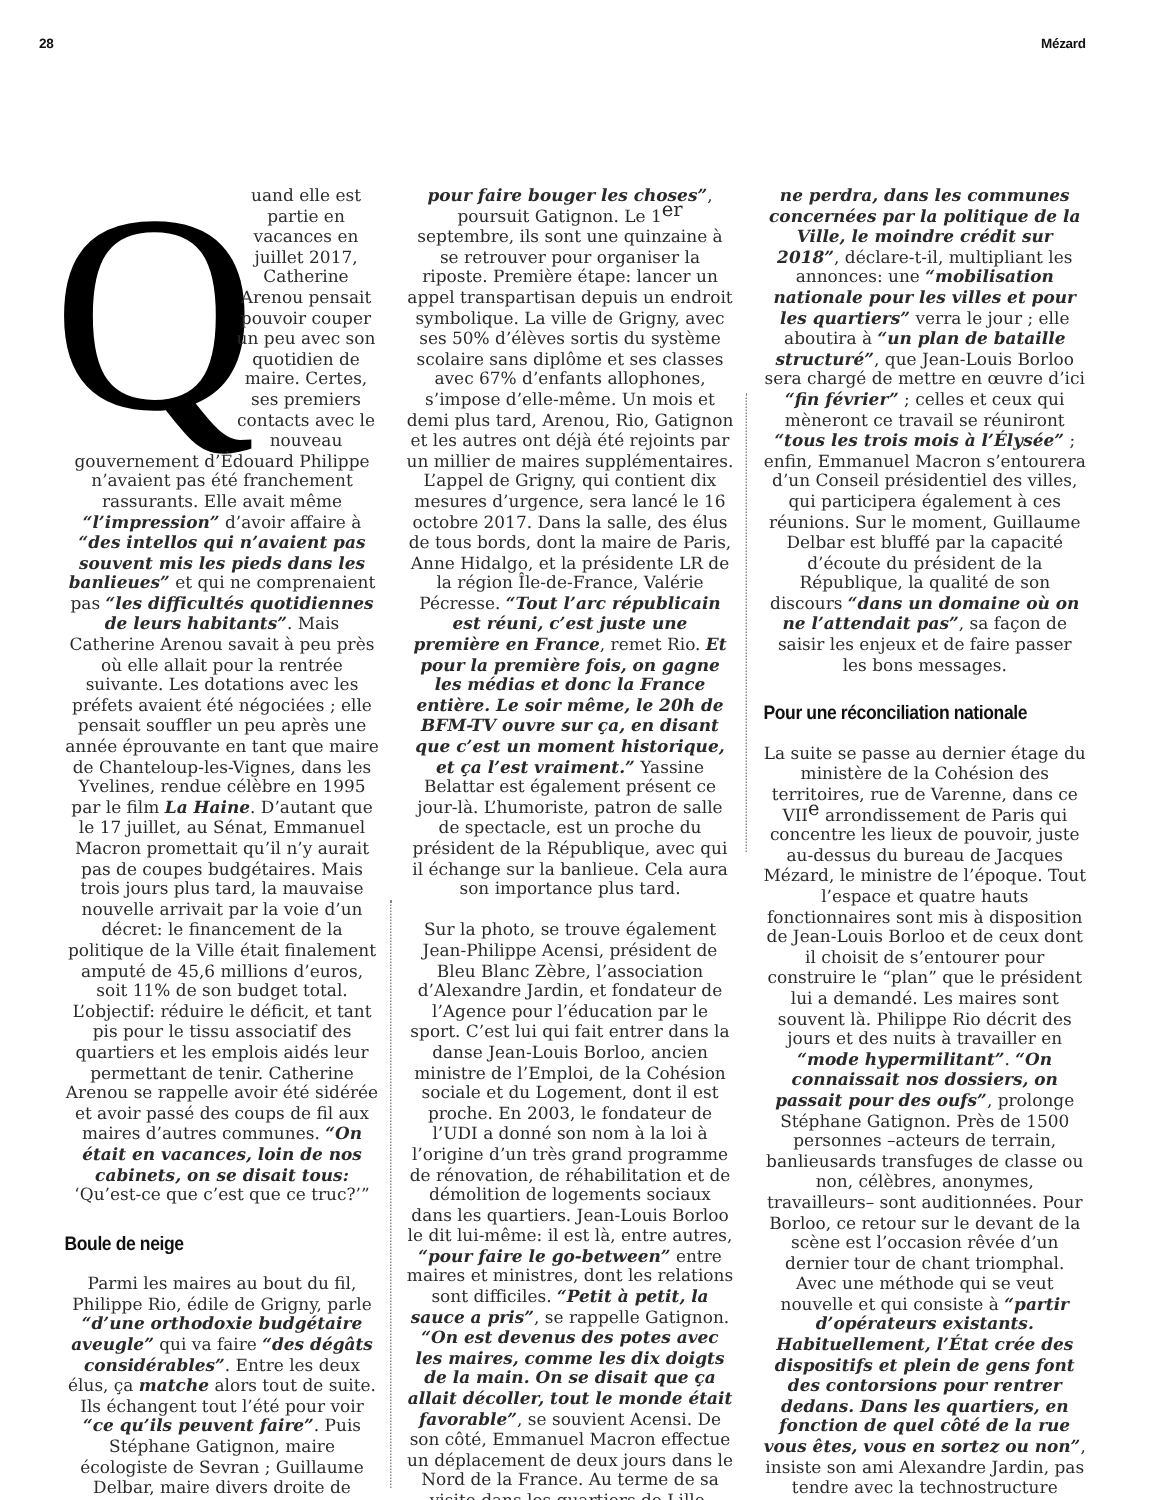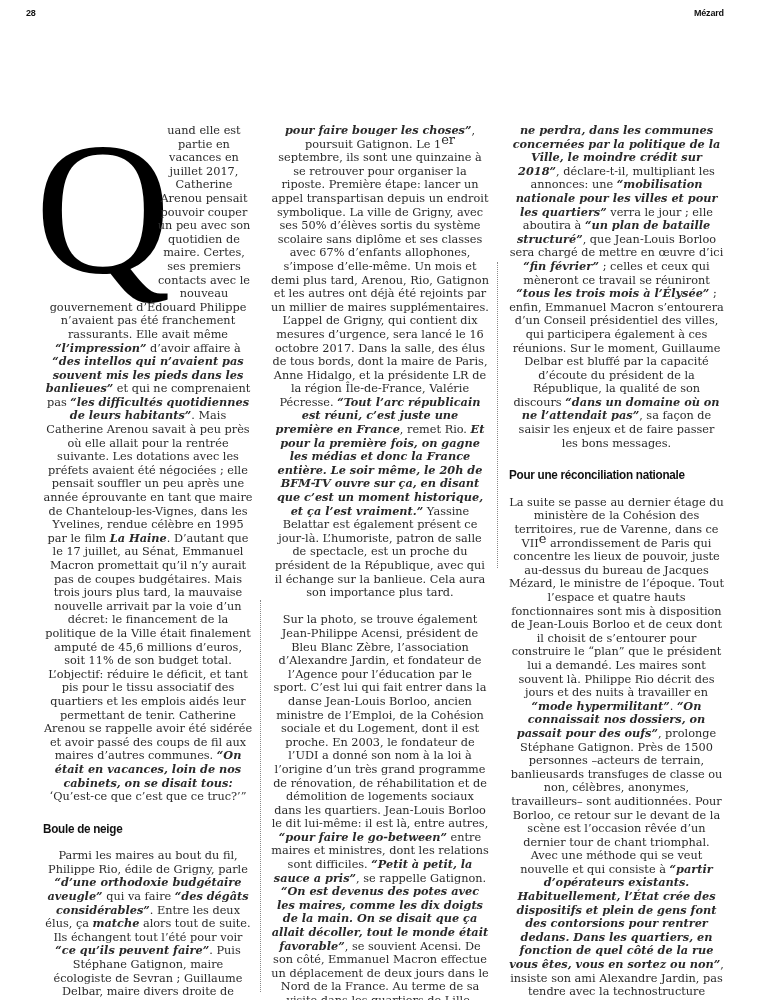--- a/index.html
+++ b/index.html
@@ -1,18 +1,18 @@
 <!DOCTYPE html>
 <html><head>
 <meta charset="utf-8">
 <style>
   html, body { margin: 0; padding: 0; background: #ffffff; }
   body { width: 768px; height: 1000px; position: relative; overflow: hidden;
          font-family: "DejaVu Serif", "Liberation Serif", serif; color: #222; }
-  .folio { position: absolute; top: 8px; font-family: "Liberation Sans", sans-serif;
+  .folio { position: absolute; top: 24px; font-family: "Liberation Sans", sans-serif;
            font-weight: bold; font-size: 9px; color: #111; letter-spacing: -0.2px; }
   .folio.left { left: 26px; }
   .folio.right { right: 281px; left: auto; }
   .folio.right { left: 694px; right: auto; }
   .col { position: absolute; top: 124px; font-size: 11.3px; line-height: 13.6px; color: #2a2a2a; }
   .col p { margin: 0; text-align: center; }
   .col .gap { height: 13.6px; }
   .col1 { left: 43px; width: 210px; }
   .col2 { left: 271px; width: 218px; }
   .col3 { left: 509px; width: 215px; }

